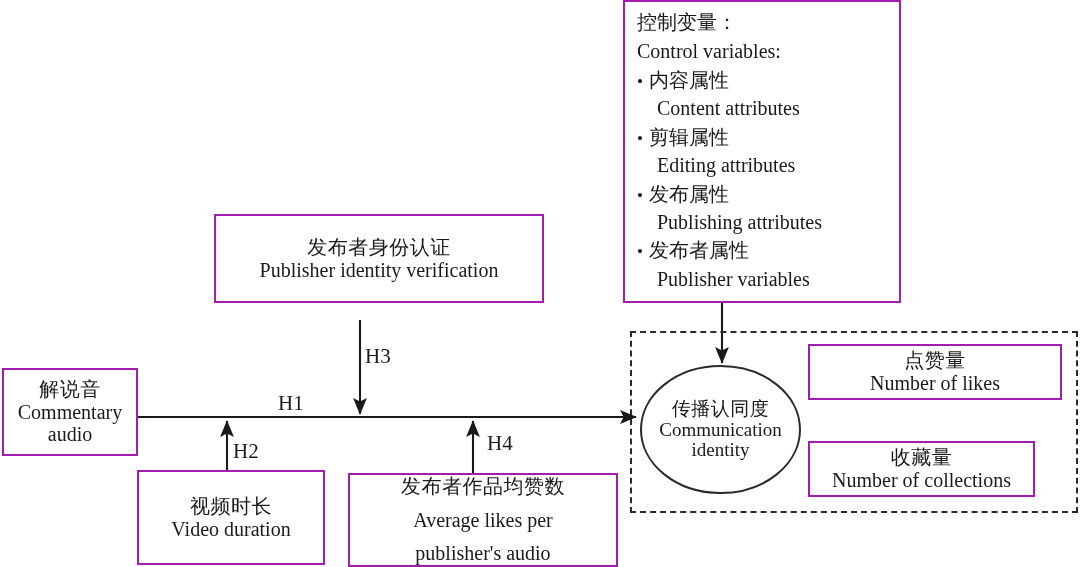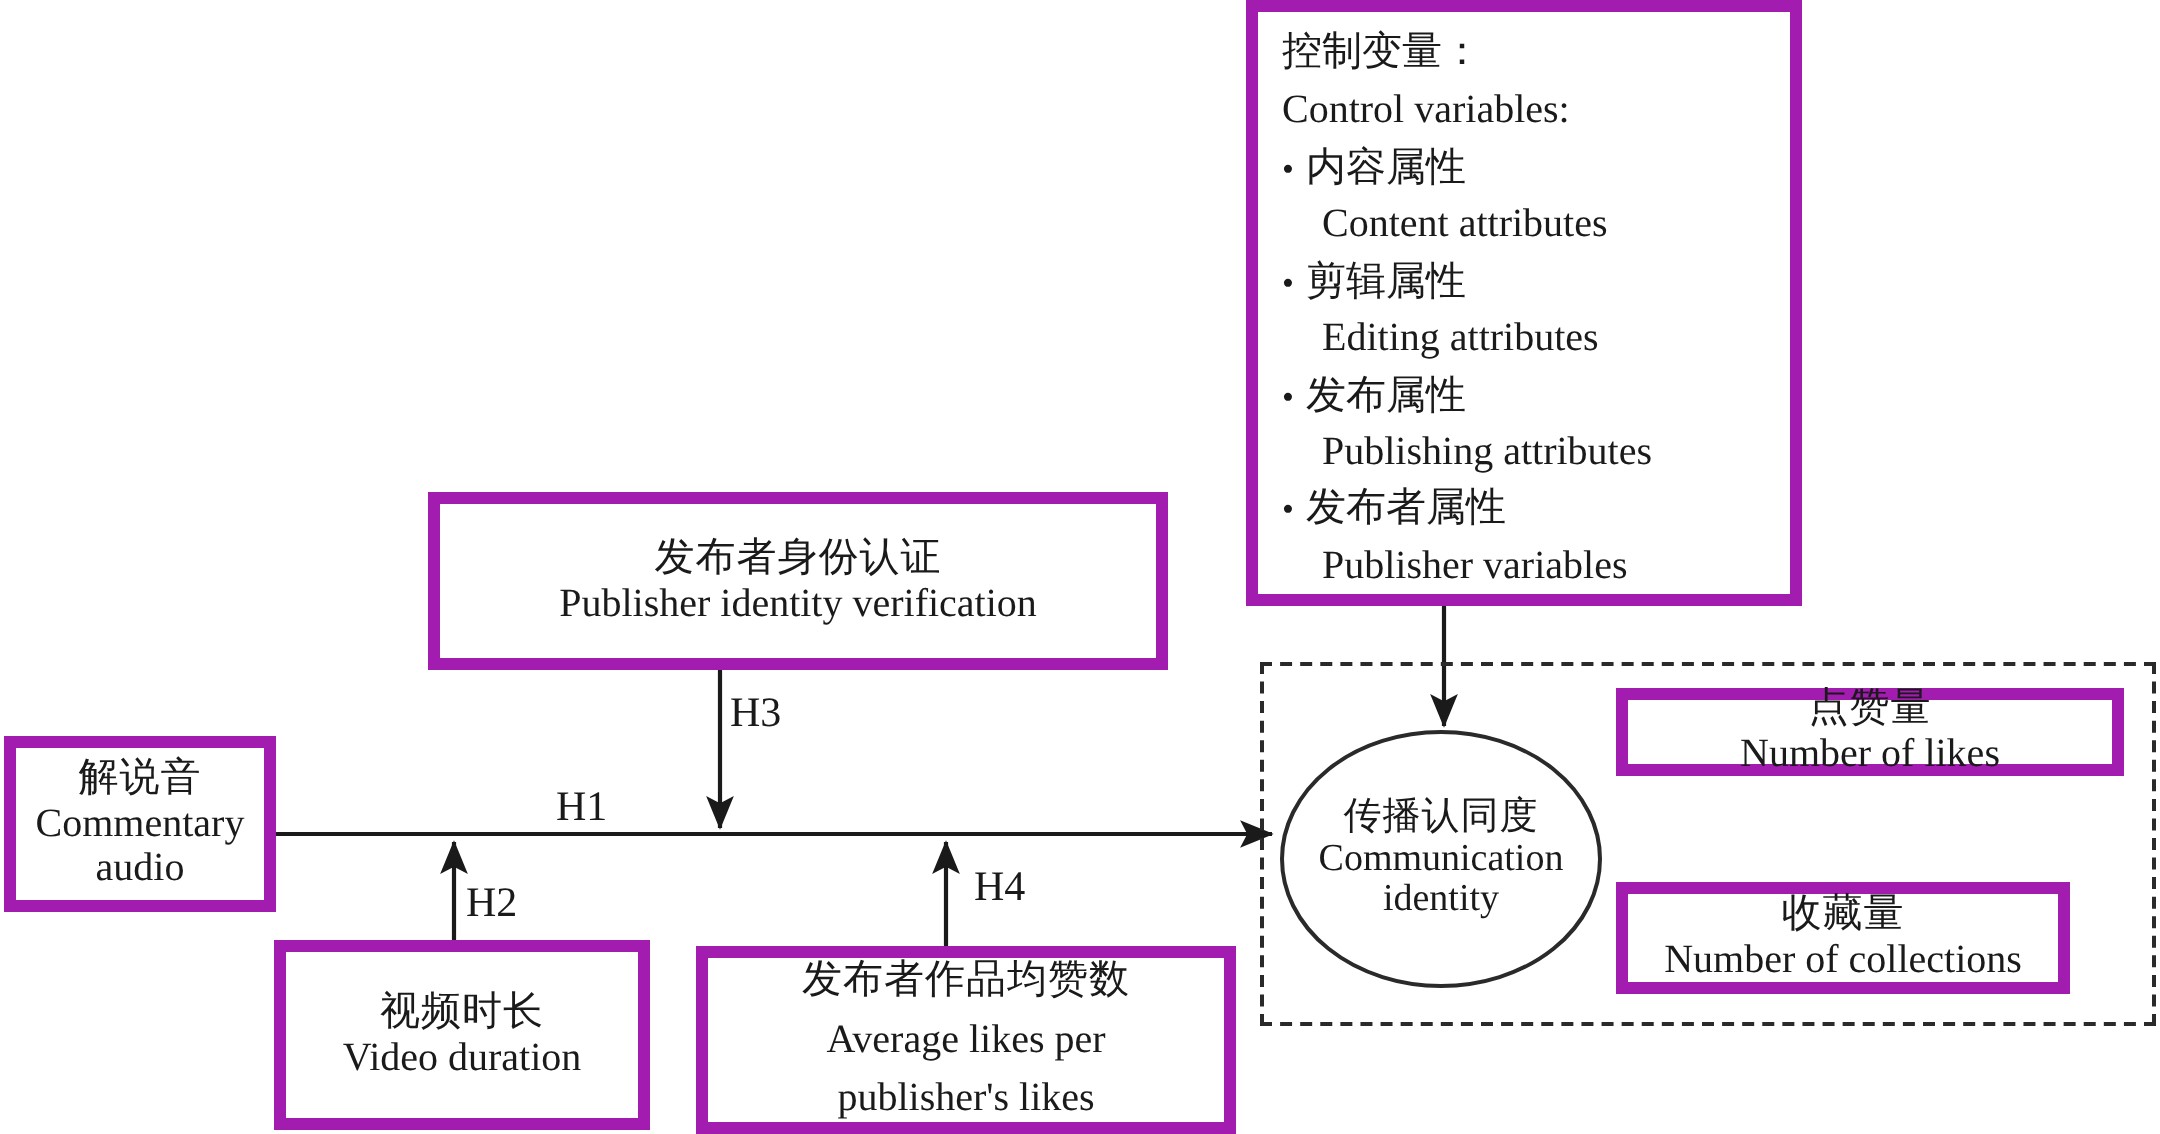--- a/index.html
+++ b/index.html
@@ -21,21 +21,21 @@
     left: 0;
     top: 0;
     width: 1080px;
     height: 567px;
     pointer-events: none;
   }
   .node {
     position: absolute;
     box-sizing: border-box;
     background: #ffffff;
-    border: 6px solid #a21caf;
+    border: 2px solid #a21caf;
     display: flex;
     flex-direction: column;
     align-items: center;
     justify-content: center;
     text-align: center;
     line-height: 1.14;
   }
   .cn {
     font-size: 20px;
     letter-spacing: 0.5px;
@@ -77,22 +77,22 @@
   #control-variables .bullet-dot {
     font-size: 17px;
     line-height: 1;
   }
   #control-variables .item-cn { font-size: 20px; }
   #control-variables .item-en { font-size: 20px; padding-left: 20px; line-height: 1.42; }
 
   
   #publisher-identity {
     left: 214px;
-    top: 246px;
-    width: 370px;
+    top: 214px;
+    width: 330px;
     height: 89px;
   }
   
   #commentary-audio {
     left: 2px;
     top: 368px;
     width: 136px;
     height: 88px;
   }
   
@@ -119,21 +119,21 @@
     height: 182px;
     border: 2px dashed #2a2a2a;
     box-sizing: border-box;
     background: transparent;
   }
   
   #likes-box {
     left: 808px;
     top: 344px;
     width: 254px;
-    height: 44px;
+    height: 56px;
   }
   #collections-box {
     left: 808px;
     top: 441px;
     width: 227px;
     height: 56px;
   }
   
   #communication-identity {
     position: absolute;
@@ -237,21 +237,21 @@
   </div>
 
   <div class="node" id="video-duration">
     <div class="cn">视频时长</div>
     <div class="en">Video duration</div>
   </div>
 
   <div class="node" id="average-likes">
     <div class="cn">发布者作品均赞数</div>
     <div class="en">Average likes per</div>
-    <div class="en">publisher's likes</div>
+    <div class="en">publisher's audio</div>
   </div>
 
   <div id="communication-identity">
     <div class="cn">传播认同度</div>
     <div class="en">Communication</div>
     <div class="en">identity</div>
   </div>
 
   <div class="node" id="likes-box">
     <div class="cn">点赞量</div>

